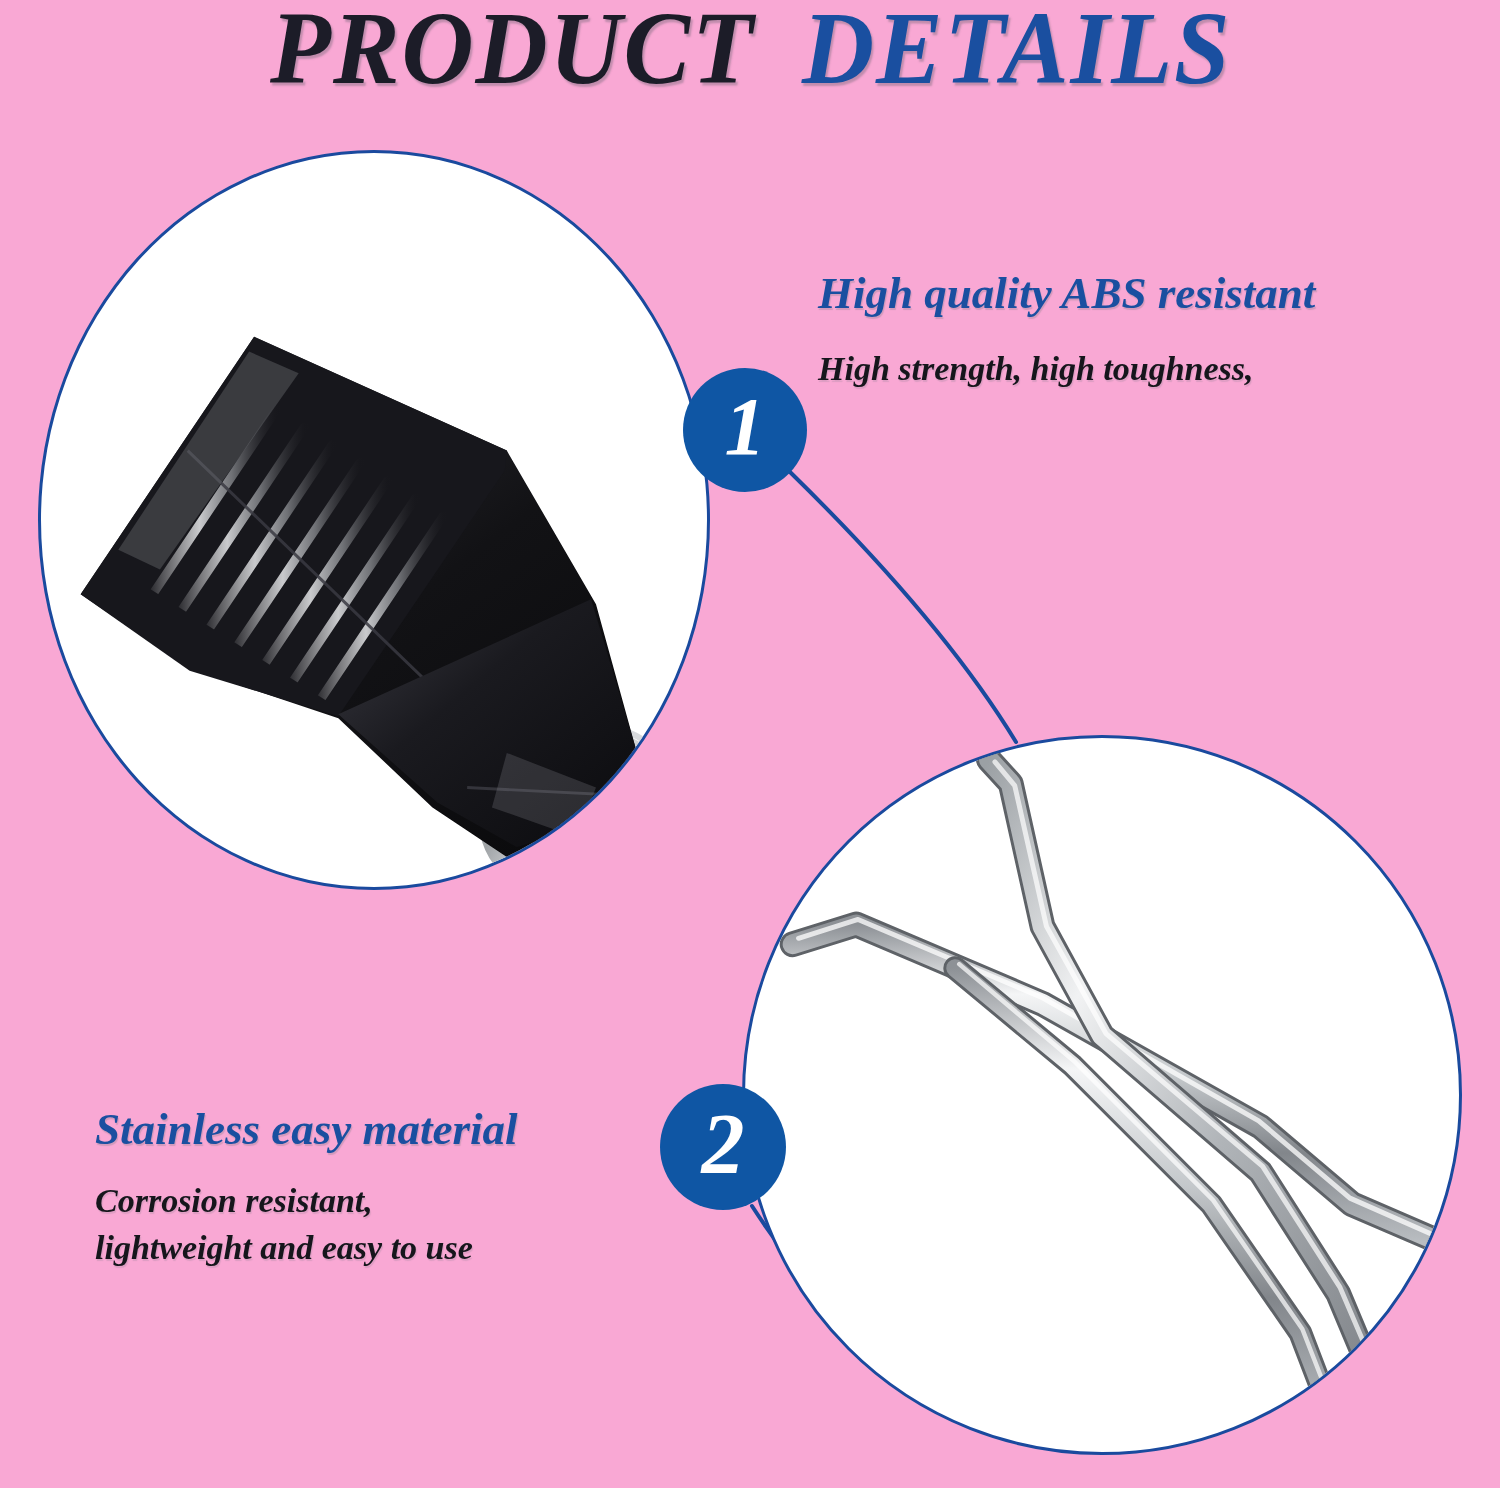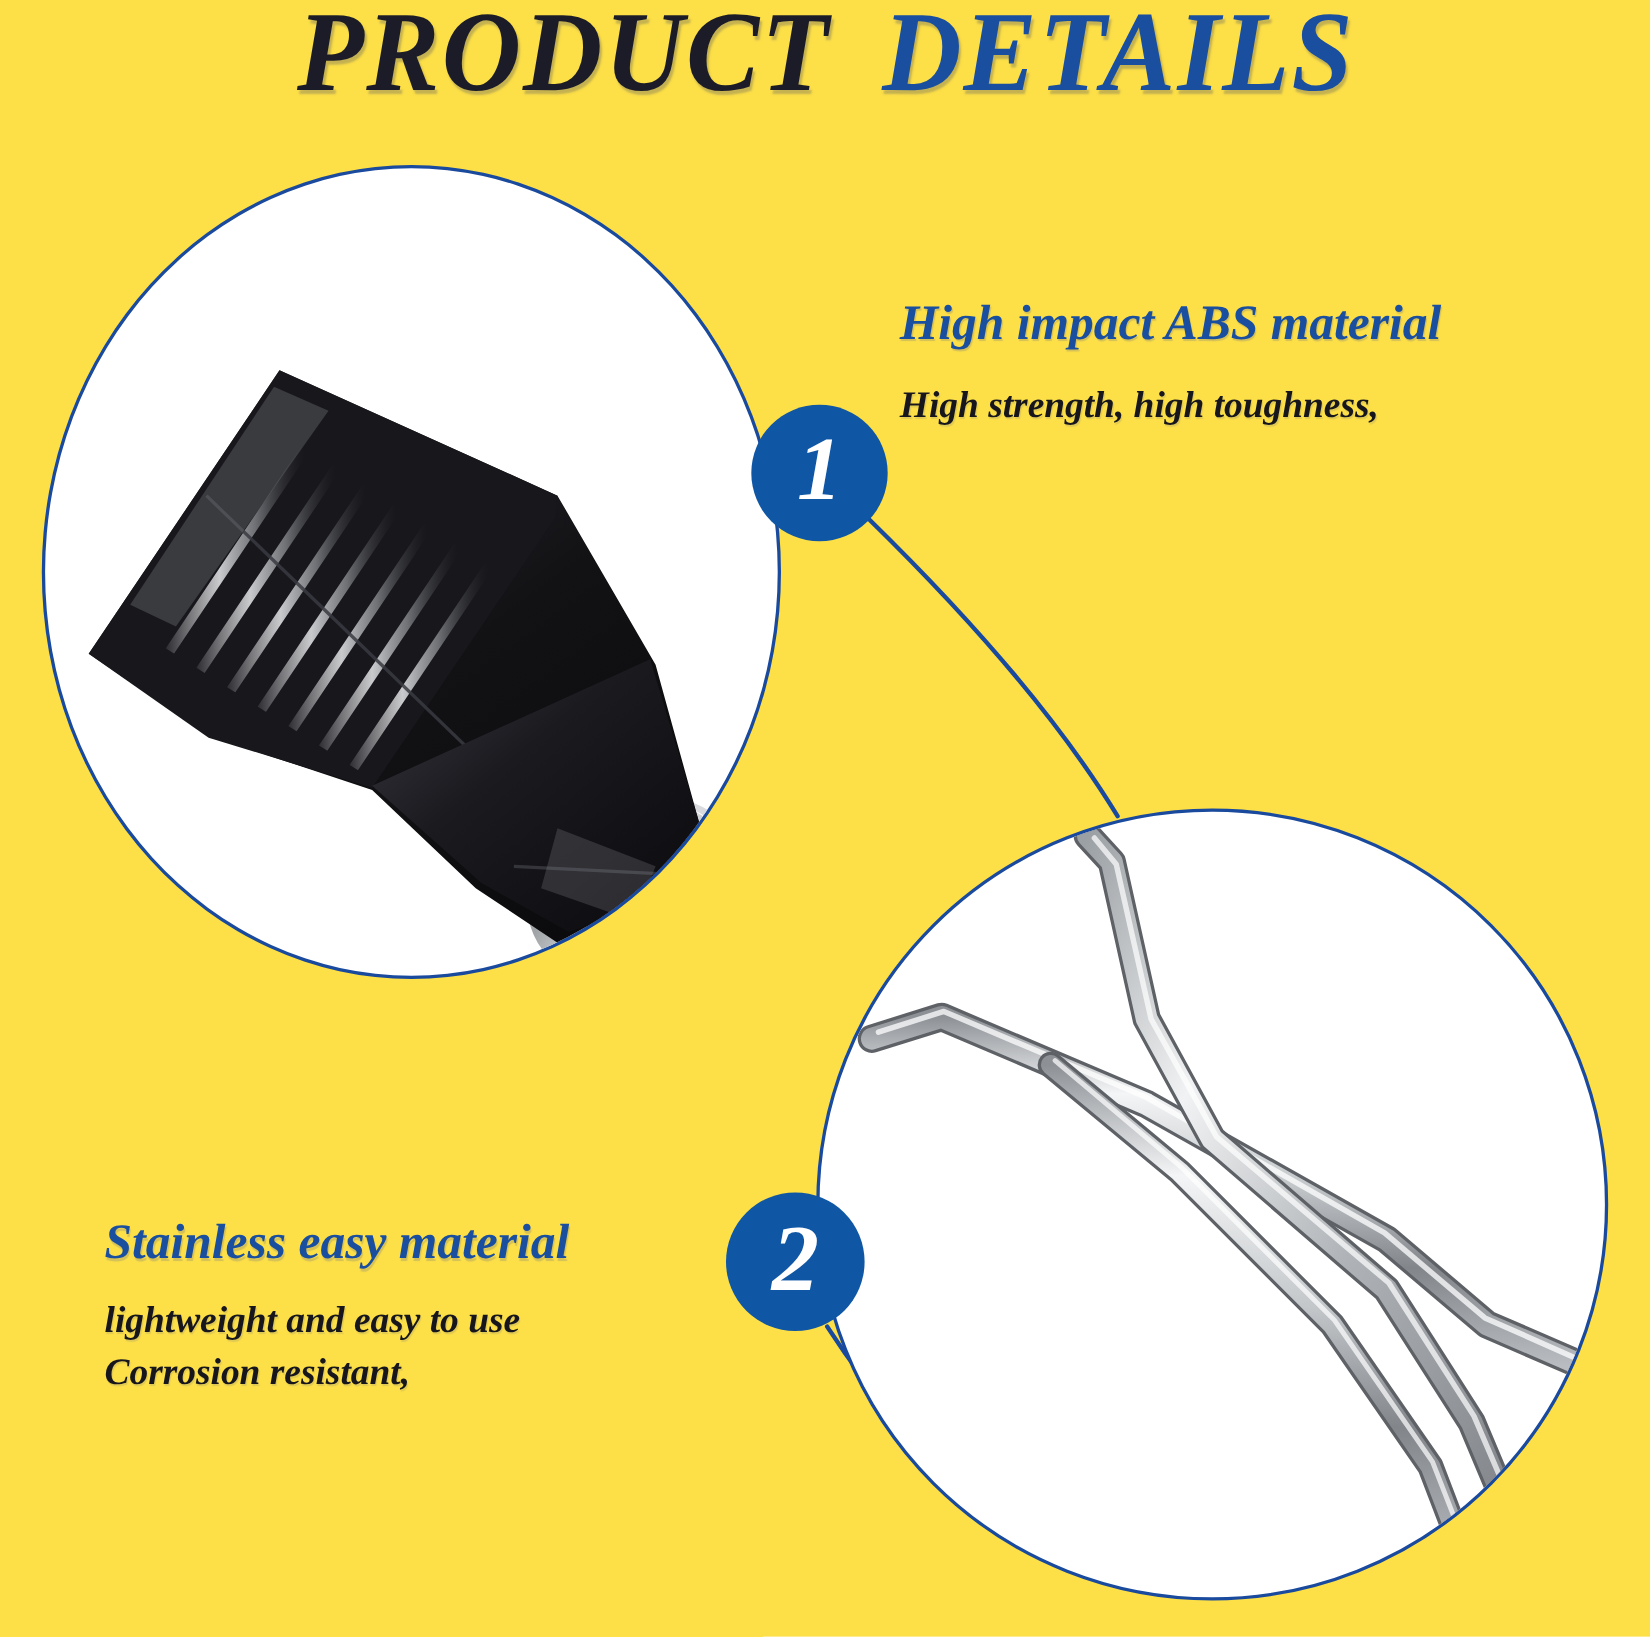--- a/index.html
+++ b/index.html
@@ -5,21 +5,21 @@
 <style>
   html, body {
     margin: 0;
     padding: 0;
     background: #ffffff;
   }
   #page {
     position: relative;
     width: 1500px;
     height: 1488px;
-    background: #fde047;
+    background: #f9a8d4;
     overflow: hidden;
     font-family: "Liberation Serif", "DejaVu Serif", serif;
   }
 
   
   .title-wrap {
     position: absolute;
     left: 0;
     top: -8px;
     width: 1500px;
@@ -243,27 +243,27 @@
   </div>
 
   <div class="badge" id="badge-1">
     <span>1</span>
   </div>
   <div class="badge" id="badge-2">
     <span>2</span>
   </div>
 
   <div class="callout" id="callout-1">
-    <div class="callout-head">High impact ABS material</div>
+    <div class="callout-head">High quality ABS resistant</div>
     <div class="callout-body">
       <div>High strength, high toughness,</div>
     </div>
   </div>
 
   <div class="callout" id="callout-2">
     <div class="callout-head">Stainless easy material</div>
     <div class="callout-body">
+      <div>Corrosion resistant,</div>
       <div>lightweight and easy to use</div>
-      <div>Corrosion resistant,</div>
     </div>
   </div>
 
 </div>
 
 </body></html>

